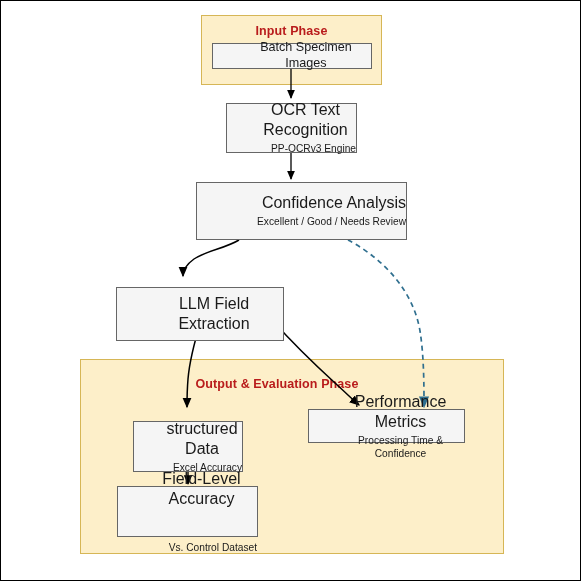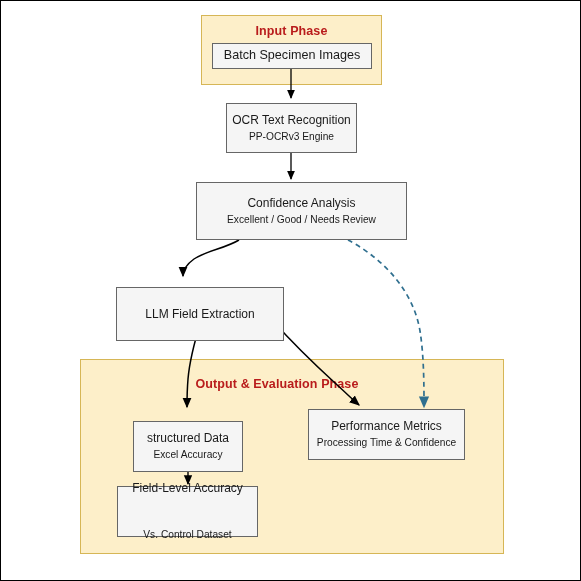--- a/index.html
+++ b/index.html
@@ -43,27 +43,28 @@
     color: #b91c1c;
     letter-spacing: 0.1px;
   }
   .node {
     position: absolute;
     background: #f5f5f5;
     border: 1px solid #666666;
     box-sizing: border-box;
     display: flex;
     flex-direction: column;
-    align-items: center;
+    align-items: flex-end;
     justify-content: center;
     text-align: center;
     color: #1a1a1a;
+    padding-left: 28px;
   }
   .node-title {
-    font-size: 12px;
+    font-size: 16px;
     line-height: 1.25;
     color: #1a1a1a;
   }
   .node-sub {
     font-size: 10.2px;
     line-height: 1.3;
     margin-top: 2px;
     color: #1a1a1a;
   }
   .node.single .node-title {
@@ -124,21 +125,21 @@
 
   <div class="node" style="left:115px; top:274px; width:168px; height:54px;margin-top:12px;">
     <div class="node-title">LLM Field Extraction</div>
   </div>
 
   <div class="node" style="left:132px; top:420px; width:110px; height:51px;">
     <div class="node-title">structured Data</div>
     <div class="node-sub">Excel Accuracy</div>
   </div>
 
-  <div class="node" style="left:307px; top:408px; width:157px; height:51px;">
+  <div class="node" style="left:307px; top:408px; width:157px; height:34px;">
     <div class="node-title">Performance Metrics</div>
     <div class="node-sub">Processing Time &amp; Confidence</div>
   </div>
 
   <div class="node" style="left:116px; top:485px; width:141px; height:51px;gap:30px;">
     <div class="node-title">Field-Level Accuracy</div>
     <div class="node-sub">Vs. Control Dataset</div>
   </div>
 
 </div>

